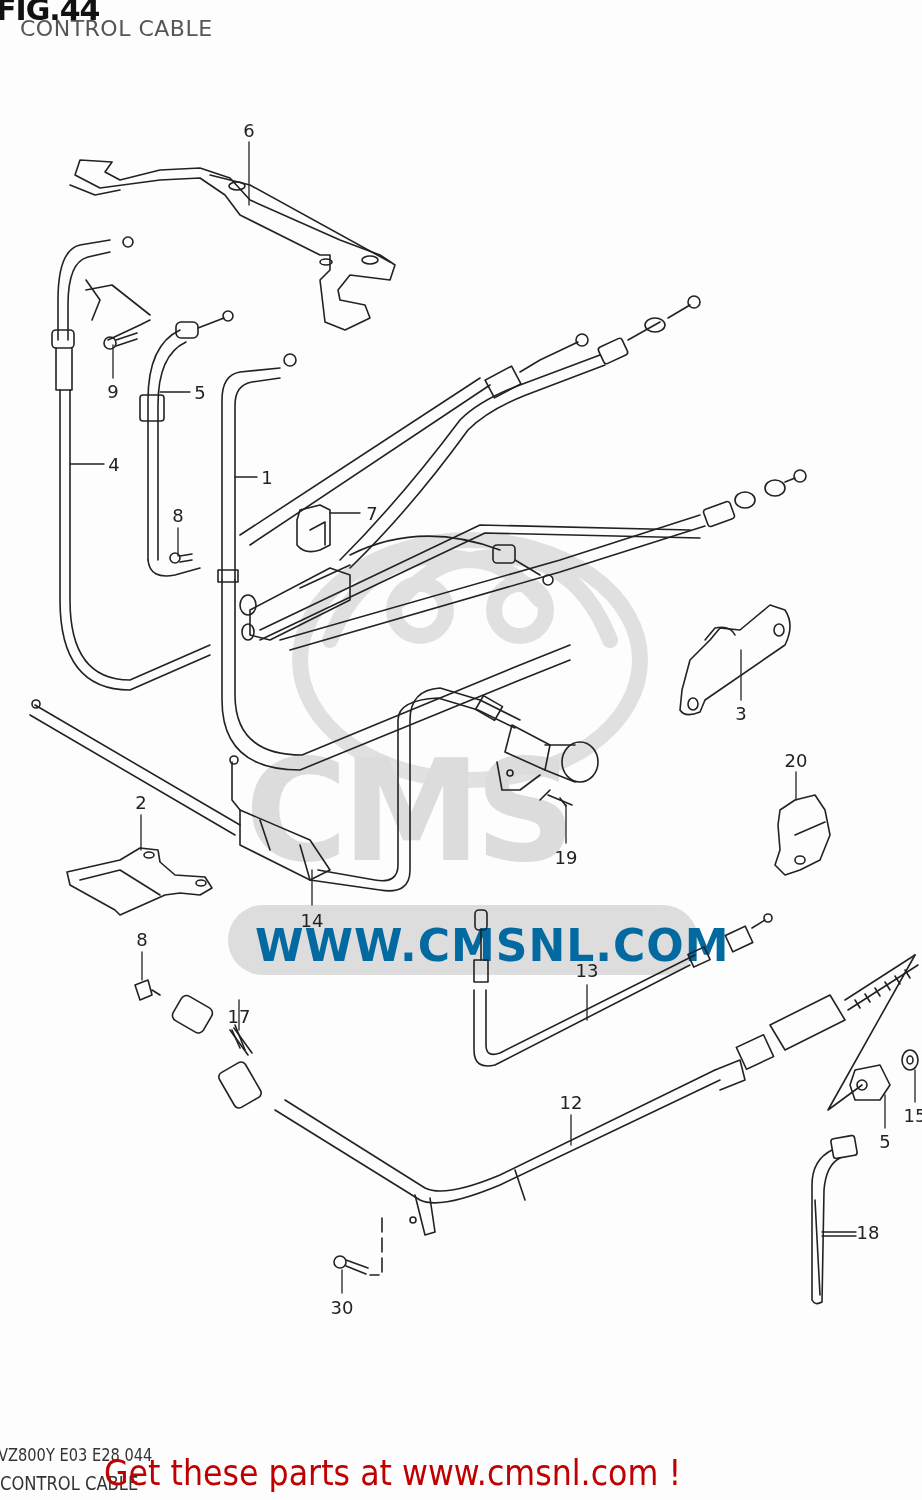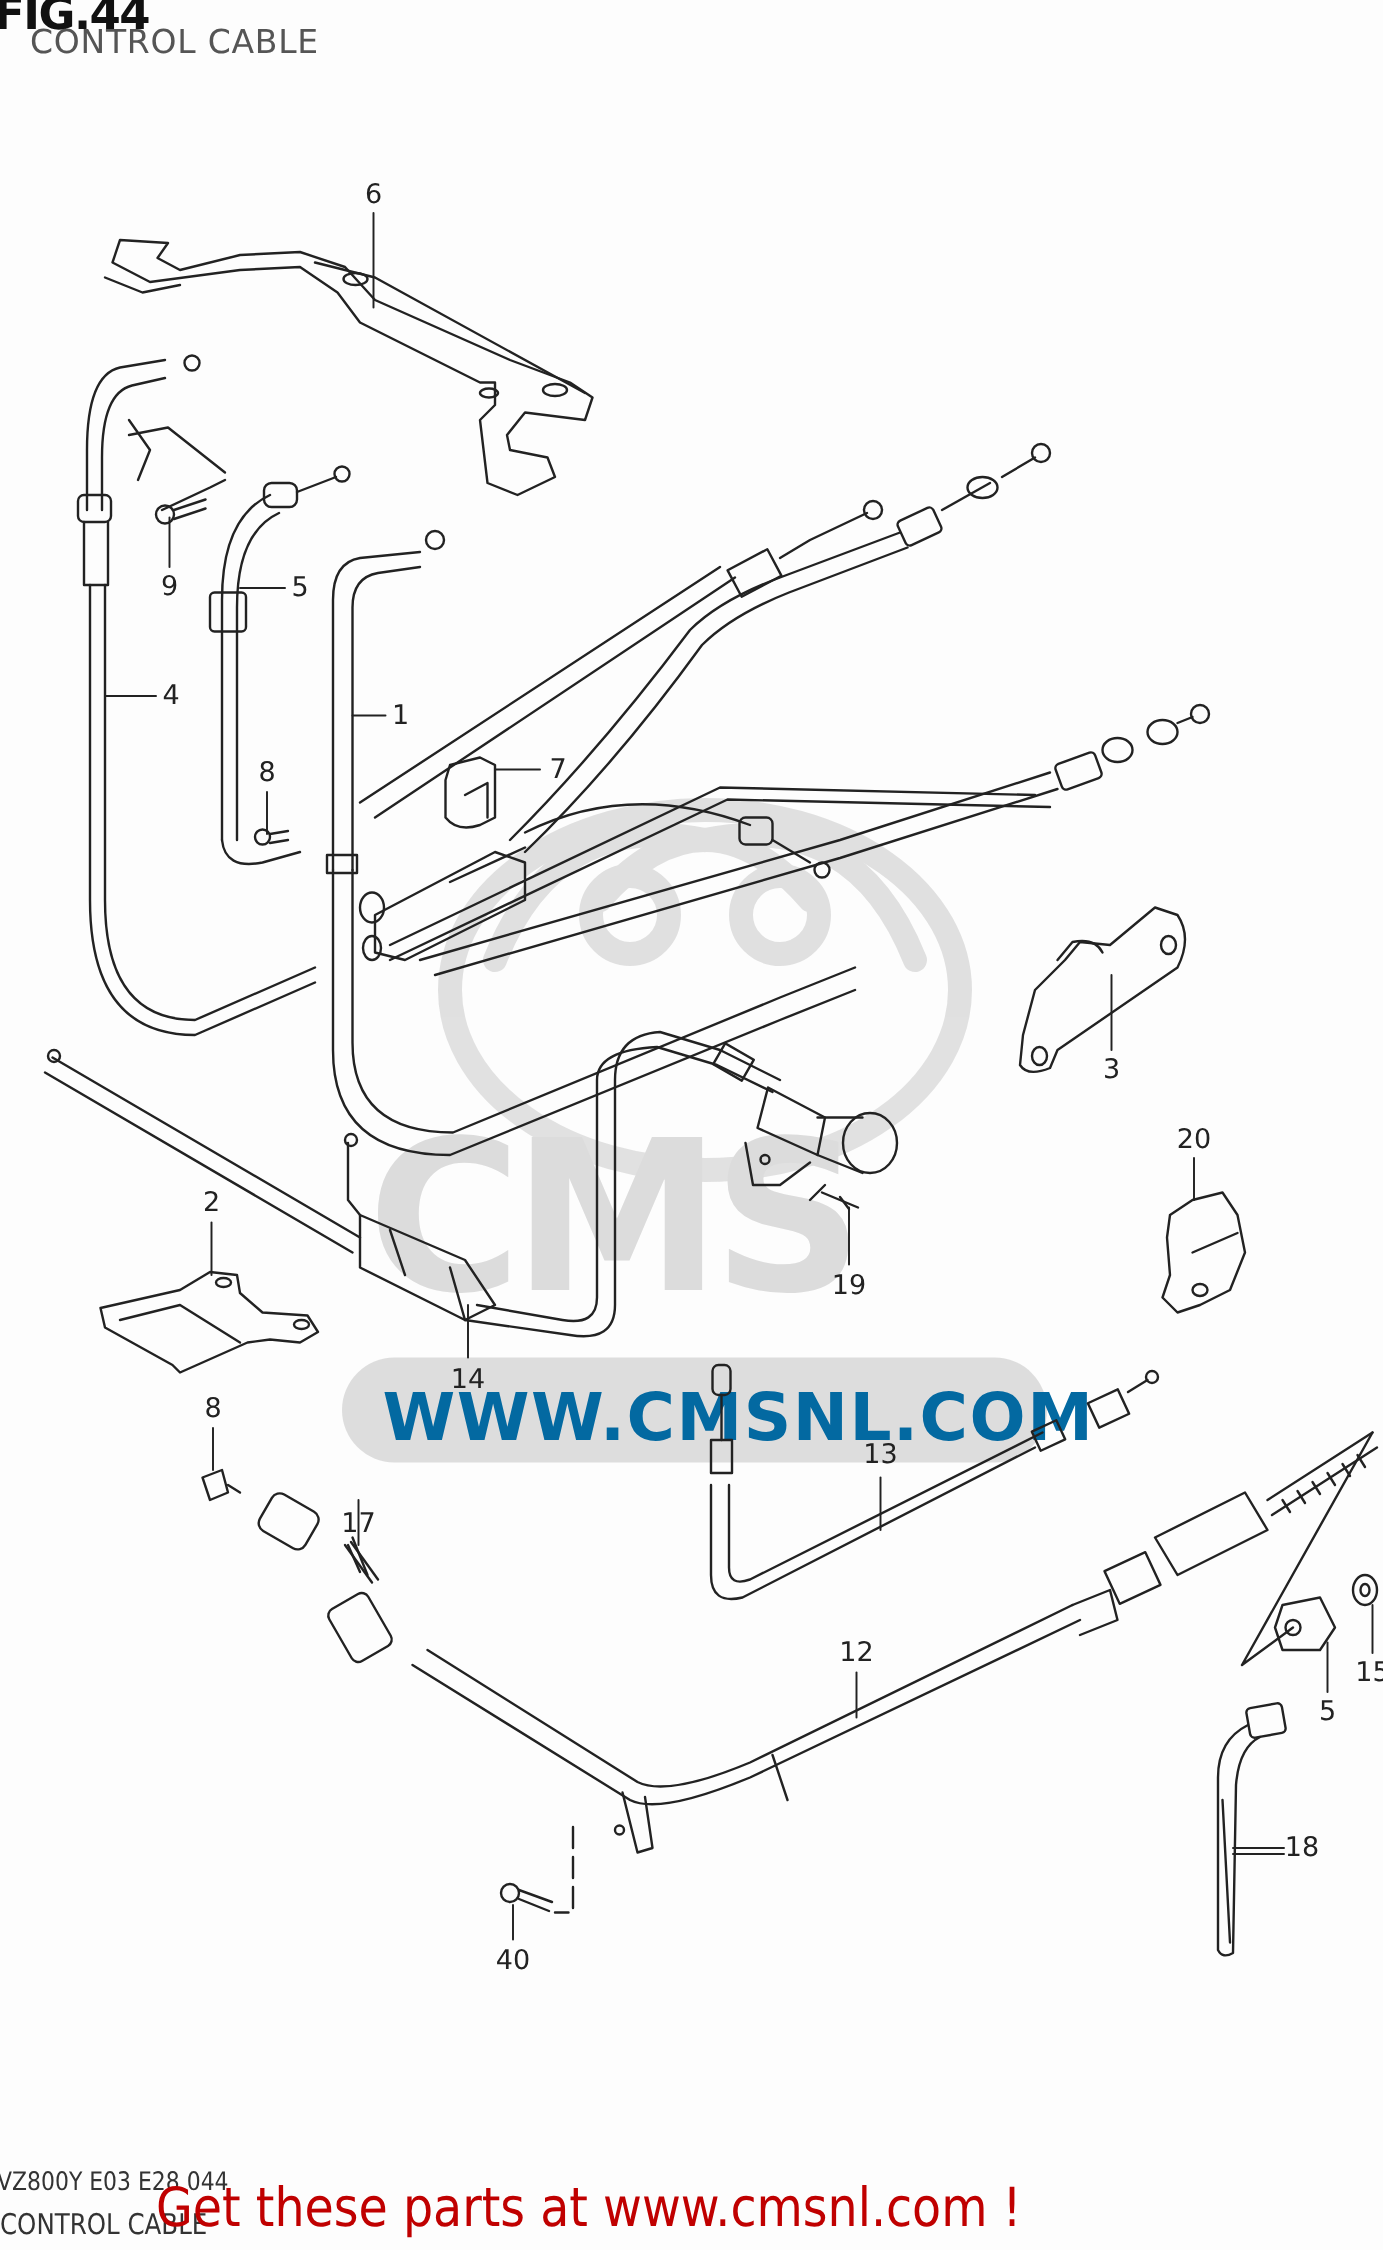--- a/index.html
+++ b/index.html
@@ -265,18 +265,18 @@
   <div class="callout" style="left:312px;top:920px">14</div>
   <div class="callout" style="left:566px;top:857px">19</div>
   <div class="callout" style="left:571px;top:1102px">12</div>
   <div class="callout" style="left:587px;top:970px">13</div>
   <div class="callout" style="left:885px;top:1141px">5</div>
   <div class="callout" style="left:915px;top:1115px">15</div>
   <div class="callout" style="left:142px;top:939px">8</div>
   <div class="callout" style="left:239px;top:1016px">17</div>
   <div class="callout" style="left:868px;top:1232px">18</div>
   <div class="callout" style="left:796px;top:760px">20</div>
-  <div class="callout" style="left:342px;top:1307px">40</div>
+  <div class="callout" style="left:342px;top:1307px">30</div>
 </div>
 
 <div class="footer-code">VZ800Y E03 E28 044</div>
 <div class="footer-name">CONTROL CABLE</div>
 <div class="promo">Get these parts at www.cmsnl.com !</div>
 
 </body></html>

